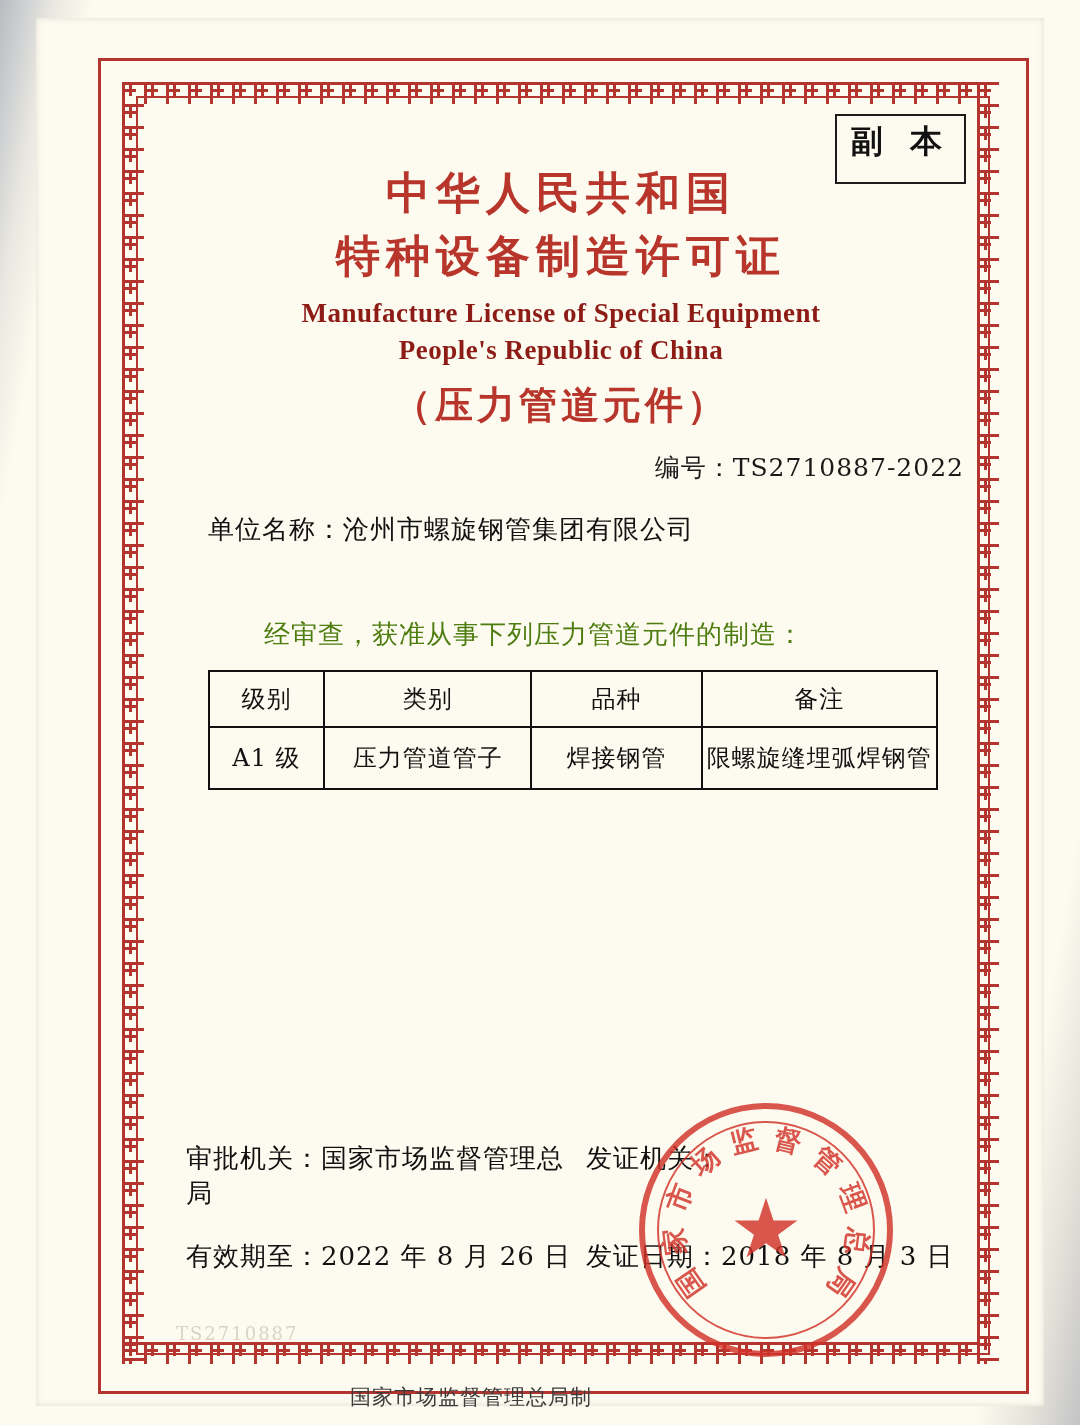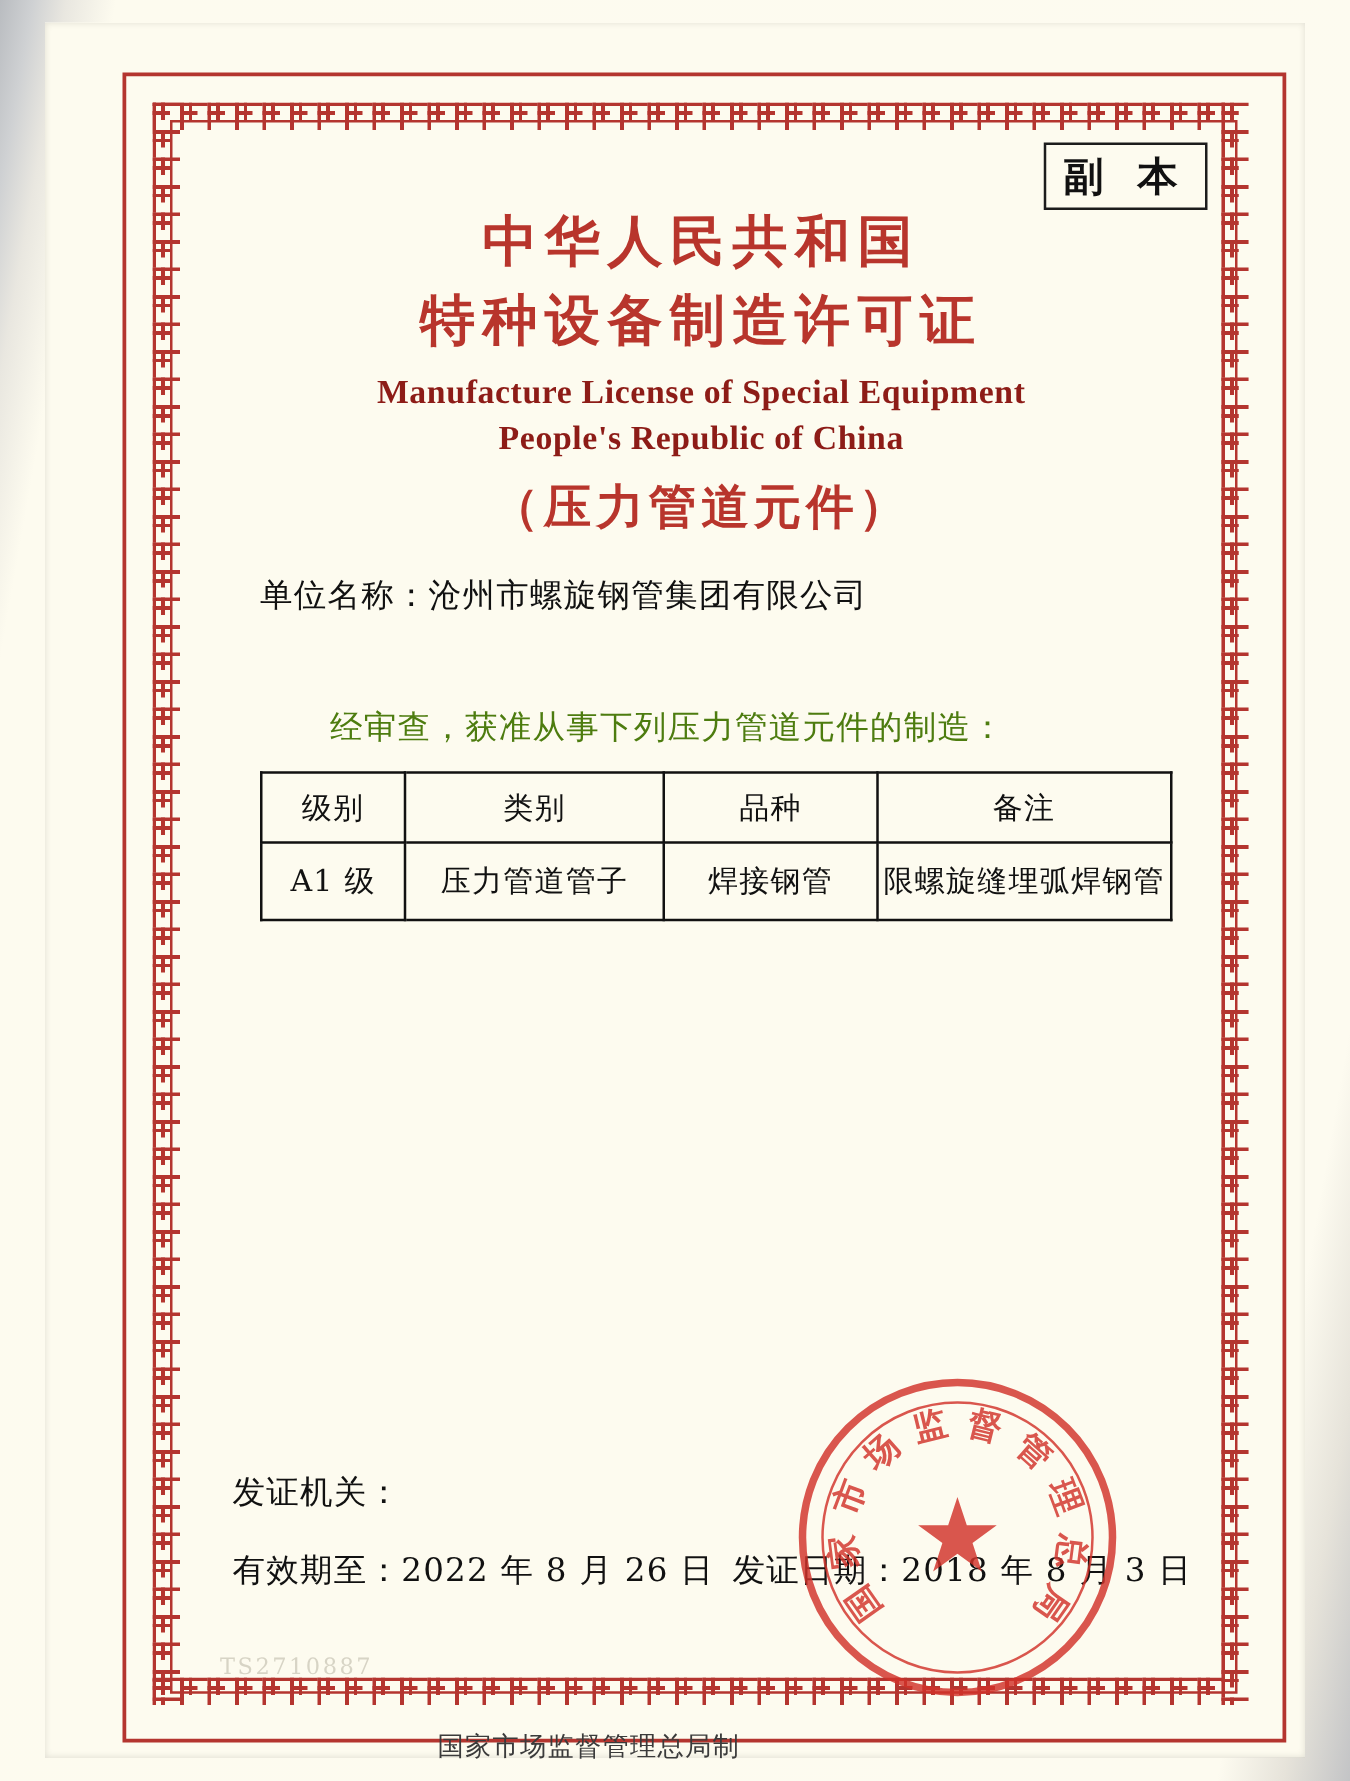--- a/index.html
+++ b/index.html
@@ -90,21 +90,21 @@
     left: 110px;
     top: 86px;
     width: 830px;
     height: 1240px;
   }
   .copy-box {
     position: absolute;
     right: 10px;
     top: 10px;
     border: 2px solid #1c1c1c;
-    padding: 4px 14px 2px 14px;
+    padding: 4px 14px 18px 14px;
     font-family: "DejaVu Serif", serif;
     font-size: 32px;
     font-weight: bold;
     letter-spacing: 8px;
     color: #111;
     background: transparent;
   }
   .title-zh1, .title-zh2 {
     text-align: center;
     color: #b8352c;
@@ -420,20 +420,23 @@
     <div class="content">
 
       <div class="copy-box">副 本</div>
 
       <div class="title-zh1">中华人民共和国</div>
       <div class="title-zh2">特种设备制造许可证</div>
       <div class="title-en1">Manufacture License of Special Equipment</div>
       <div class="title-en2">People's Republic of China</div>
       <div class="title-sub">（压力管道元件）</div>
 
+      <div class="cert-no">
+        <span>编号：</span><span>TS2710887-2022</span>
+      </div>
 
       <div class="field">
         <span class="label">单位名称：</span><span class="value">沧州市螺旋钢管集团有限公司</span>
       </div>
 
       <div class="intro">经审查，获准从事下列压力管道元件的制造：</div>
 
       <table class="scope">
         <thead>
           <tr>
@@ -448,20 +451,23 @@
             <td>A1 级</td>
             <td>压力管道管子</td>
             <td>焊接钢管</td>
             <td>限螺旋缝埋弧焊钢管</td>
           </tr>
         </tbody>
       </table>
 
       <div class="footer-block">
         <div class="footer-row">
+          <div class="footer-left">
+            <span>审批机关：</span><span>国家市场监督管理总局</span>
+          </div>
           <div class="footer-right">
             <span>发证机关：</span><span></span>
           </div>
         </div>
         <div class="footer-row">
           <div class="footer-left">
             <span>有效期至：</span><span>2022 年 8 月 26 日</span>
           </div>
           <div class="footer-right">
             <span>发证日期：</span><span>2018 年 8 月 3 日</span>

